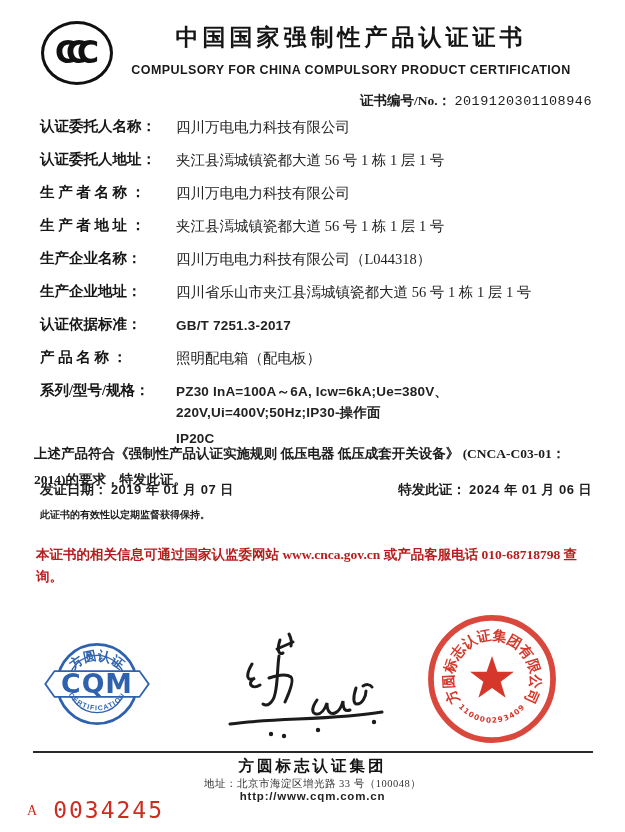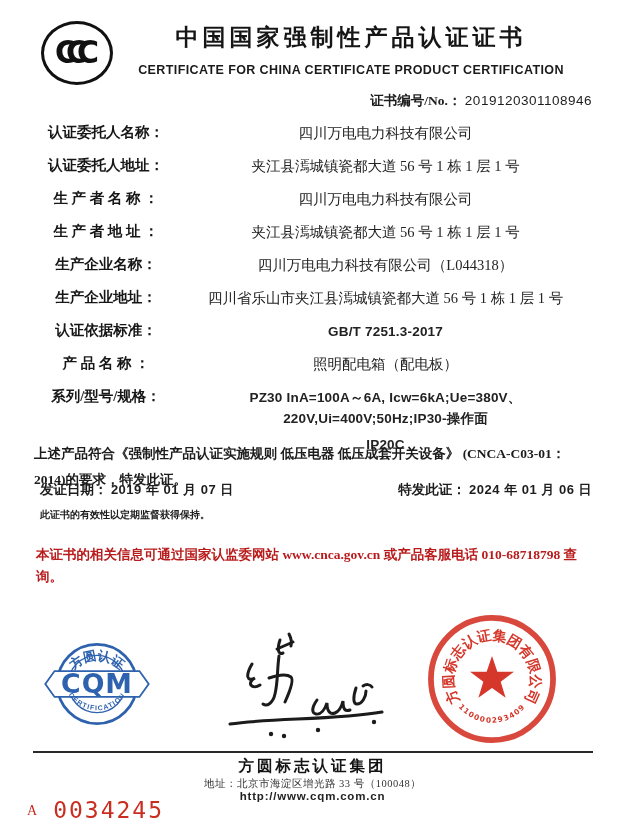--- a/index.html
+++ b/index.html
@@ -25,23 +25,23 @@
     font-family:"Liberation Serif",serif;white-space:nowrap;
   }
   .cert-subtitle{
     margin-top:10px;font-size:12.5px;font-weight:bold;letter-spacing:0.4px;
     font-family:"Liberation Sans","DejaVu Sans",sans-serif;color:#1a1a1a;white-space:nowrap;
   }
   .cert-no-row{
     position:absolute;right:33px;top:92px;font-size:13.5px;white-space:nowrap;
   }
   .cert-no-label{font-weight:bold;}
-  .cert-no-value{font-family:Liberation Sans, sans-serif;letter-spacing:0.5px;}
-  
-  .fields{position:absolute;left:40px;top:123px;width:555px;text-align:center;}
+  .cert-no-value{font-family:Liberation Mono, monospace;letter-spacing:0.5px;}
+  
+  .fields{position:absolute;left:40px;top:117px;width:555px;}
   .row{display:flex;align-items:flex-start;height:33px;}
   .row.spec{height:58px;}
   .row-label{
     width:132px;flex:none;font-weight:bold;font-size:14.5px;
     white-space:nowrap;color:#161616;
   }
   .row-value{
     flex:1;font-size:14.5px;color:#222;padding-left:4px;line-height:21px;
   }
   .latin{font-family:"Liberation Sans","DejaVu Sans",sans-serif;font-size:13.5px;font-weight:600;letter-spacing:0.2px;}
@@ -87,21 +87,21 @@
 </head>
 <body>
 
 <div class="page">
 
   <div class="ccc-logo">
     <span class="ccc-letters">CCC</span>
   </div>
   <div class="title-block">
     <div class="cert-title">中国国家强制性产品认证证书</div>
-    <div class="cert-subtitle">CERTIFICATE FOR CHINA CERTIFICATE PRODUCT CERTIFICATION</div>
+    <div class="cert-subtitle">COMPULSORY FOR CHINA COMPULSORY PRODUCT CERTIFICATION</div>
   </div>
   <div class="cert-no-row">
     <span class="cert-no-label">证书编号/No.： </span><span class="cert-no-value">2019120301108946</span>
   </div>
 
   <div class="fields">
     <div class="row">
       <div class="row-label">认证委托人名称：</div>
       <div class="row-value">四川万电电力科技有限公司</div>
     </div>

